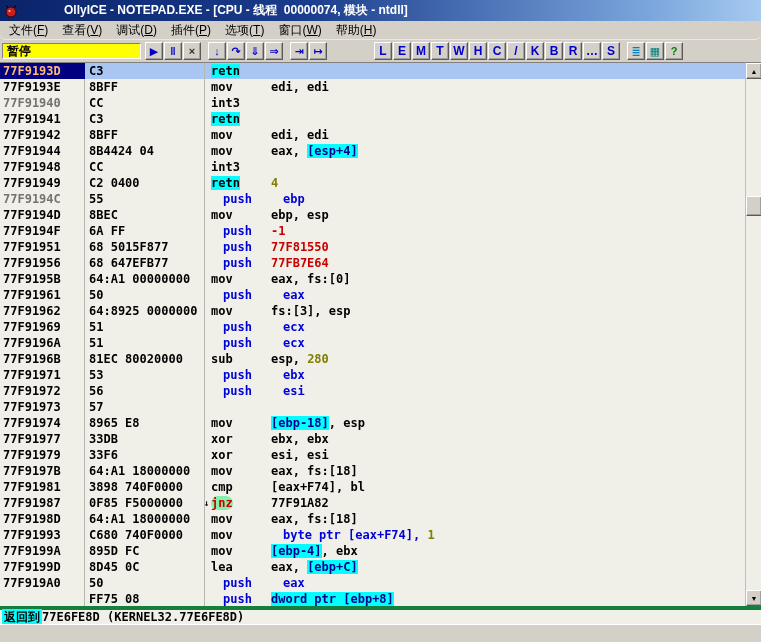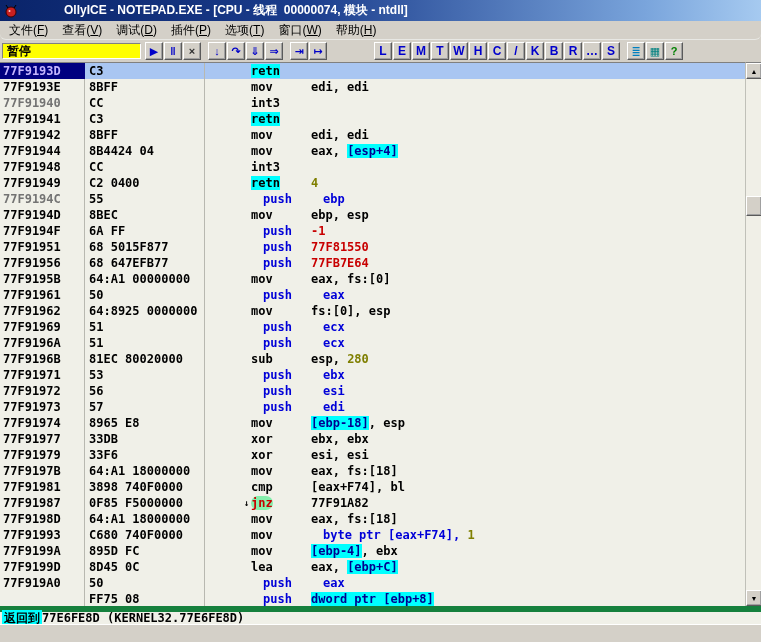--- a/index.html
+++ b/index.html
@@ -60,34 +60,34 @@
   .col-addr {
     width:85px; flex:0 0 85px; padding-left:3px;
     border-right:1px solid #b8b8b0; color:#000; overflow:hidden;
   }
   .col-addr.red { color:#737373; }
   .col-hex {
     width:120px; flex:0 0 120px; padding-left:4px;
     border-right:1px solid #b8b8b0; color:#000; overflow:hidden;
   }
   .col-hex .u { }
-  .col-ins { flex:1; padding-left:6px; position:relative; overflow:hidden;margin-left:40px; }
+  .col-ins { flex:1; padding-left:6px; position:relative; overflow:hidden; }
   .mn { display:inline-block; min-width:60px; }
   .jmp-arrow {
     position:absolute; left:-1px; top:0; font-size:9px; color:#000; line-height:16px;
   }
   .fg-k { color:#000000; }
   .fg-b { color:#0000d8;padding-left:12px; }
   .fg-r { color:#c80000; }
   .fg-o { color:#7f7f00; }
   .fg-n { color:#000090; }
   .bg-c { background:#00ffff; }
   .bg-y { background:#86efac;border-radius:7px; }
   .drow.sel { background:#a9c6f2; }
-  .drow.sel .col-addr { background:#000080; color:#c4b5fd; border-right-color:#000080; }
+  .drow.sel .col-addr { background:#000080; color:#fdba74; border-right-color:#000080; }
   
   .vscroll {
     position:absolute; top:62px; right:0; width:16px; height:544px;
     background:#f0efe7; border-top:1px solid #808080; border-left:1px solid #c0c0b8;
   }
   .sb-btn {
     position:absolute; left:0; width:16px; height:16px;
     background:#d4d0c8;
     border:1px solid; border-color:#ffffff #5a5a5a #5a5a5a #ffffff;
     box-shadow:inset -1px -1px 0 #a0a0a0;
@@ -98,21 +98,21 @@
   .sb-down { bottom:0; }
   .sb-thumb {
     position:absolute; left:0; top:133px; width:16px; height:20px;
     background:#d4d0c8;
     border:1px solid; border-color:#ffffff #5a5a5a #5a5a5a #ffffff;
     box-shadow:inset -1px -1px 0 #a0a0a0;
   }
   
   .infobar {
     position:absolute; top:606px; left:0; width:761px; height:18px;
-    background:#f0f0e8; border-top:6px solid #15803d;
+    background:#f0f0e8; border-top:4px solid #15803d;
     font-family:"DejaVu Sans Mono","Liberation Mono",monospace;
     font-size:12px; font-weight:bold; line-height:17px;
     display:flex; align-items:center; padding-left:2px; white-space:pre;
   }
   .info-hl { background:#00ffff; color:#000; padding:0 2px; }
   .info-val { color:#000; padding-left:0; }
   .statusbar {
     position:absolute; top:624px; left:0; width:761px; height:18px;
     background:#d4d0c8; border-top:1px solid #ffffff;
   }
@@ -238,27 +238,27 @@
     <div class="drow"><div class="col-addr">77F91944</div><div class="col-hex"><span>8B4424 04</span></div><div class="col-ins"><span class="mn"><span class="fg-k">mov</span></span><span class="fg-k">eax, </span><span class="fg-n bg-c">[esp+4]</span></div></div>
     <div class="drow"><div class="col-addr">77F91948</div><div class="col-hex"><span>CC</span></div><div class="col-ins"><span class="mn"><span class="fg-k">int3</span></span></div></div>
     <div class="drow"><div class="col-addr">77F91949</div><div class="col-hex"><span>C2 0400</span></div><div class="col-ins"><span class="mn"><span class="fg-k bg-c">retn</span></span><span class="fg-o">4</span></div></div>
     <div class="drow"><div class="col-addr red">77F9194C</div><div class="col-hex"><span>55</span></div><div class="col-ins"><span class="mn"><span class="fg-b">push</span></span><span class="fg-b">ebp</span></div></div>
     <div class="drow"><div class="col-addr">77F9194D</div><div class="col-hex"><span>8BEC</span></div><div class="col-ins"><span class="mn"><span class="fg-k">mov</span></span><span class="fg-k">ebp, esp</span></div></div>
     <div class="drow"><div class="col-addr">77F9194F</div><div class="col-hex"><span>6A FF</span></div><div class="col-ins"><span class="mn"><span class="fg-b">push</span></span><span class="fg-r">-1</span></div></div>
     <div class="drow"><div class="col-addr">77F91951</div><div class="col-hex"><span>68 </span><span class="u">5015F877</span></div><div class="col-ins"><span class="mn"><span class="fg-b">push</span></span><span class="fg-r">77F81550</span></div></div>
     <div class="drow"><div class="col-addr">77F91956</div><div class="col-hex"><span>68 </span><span class="u">647EFB77</span></div><div class="col-ins"><span class="mn"><span class="fg-b">push</span></span><span class="fg-r">77FB7E64</span></div></div>
     <div class="drow"><div class="col-addr">77F9195B</div><div class="col-hex"><span>64:A1 00000000</span></div><div class="col-ins"><span class="mn"><span class="fg-k">mov</span></span><span class="fg-k">eax, fs:[0]</span></div></div>
     <div class="drow"><div class="col-addr">77F91961</div><div class="col-hex"><span>50</span></div><div class="col-ins"><span class="mn"><span class="fg-b">push</span></span><span class="fg-b">eax</span></div></div>
-    <div class="drow"><div class="col-addr">77F91962</div><div class="col-hex"><span>64:8925 0000000</span></div><div class="col-ins"><span class="mn"><span class="fg-k">mov</span></span><span class="fg-k">fs:[0], esp</span></div></div>
+    <div class="drow"><div class="col-addr">77F91962</div><div class="col-hex"><span>64:8925 0000000</span></div><div class="col-ins"><span class="mn"><span class="fg-k">mov</span></span><span class="fg-k">fs:[3], esp</span></div></div>
     <div class="drow"><div class="col-addr">77F91969</div><div class="col-hex"><span>51</span></div><div class="col-ins"><span class="mn"><span class="fg-b">push</span></span><span class="fg-b">ecx</span></div></div>
     <div class="drow"><div class="col-addr">77F9196A</div><div class="col-hex"><span>51</span></div><div class="col-ins"><span class="mn"><span class="fg-b">push</span></span><span class="fg-b">ecx</span></div></div>
     <div class="drow"><div class="col-addr">77F9196B</div><div class="col-hex"><span>81EC 80020000</span></div><div class="col-ins"><span class="mn"><span class="fg-k">sub</span></span><span class="fg-k">esp, </span><span class="fg-o">280</span></div></div>
     <div class="drow"><div class="col-addr">77F91971</div><div class="col-hex"><span>53</span></div><div class="col-ins"><span class="mn"><span class="fg-b">push</span></span><span class="fg-b">ebx</span></div></div>
     <div class="drow"><div class="col-addr">77F91972</div><div class="col-hex"><span>56</span></div><div class="col-ins"><span class="mn"><span class="fg-b">push</span></span><span class="fg-b">esi</span></div></div>
-    <div class="drow"><div class="col-addr">77F91973</div><div class="col-hex"><span>57</span></div><div class="col-ins"><span class="mn"><span class="fg-b">push</span></span><span class="fg-b">edi</span></div></div>
+    <div class="drow"><div class="col-addr">77F91973</div><div class="col-hex"><span>57</span></div></div>
     <div class="drow"><div class="col-addr">77F91974</div><div class="col-hex"><span>8965 E8</span></div><div class="col-ins"><span class="mn"><span class="fg-k">mov</span></span><span class="fg-n bg-c">[ebp-18]</span><span class="fg-k">, esp</span></div></div>
     <div class="drow"><div class="col-addr">77F91977</div><div class="col-hex"><span>33DB</span></div><div class="col-ins"><span class="mn"><span class="fg-k">xor</span></span><span class="fg-k">ebx, ebx</span></div></div>
     <div class="drow"><div class="col-addr">77F91979</div><div class="col-hex"><span>33F6</span></div><div class="col-ins"><span class="mn"><span class="fg-k">xor</span></span><span class="fg-k">esi, esi</span></div></div>
     <div class="drow"><div class="col-addr">77F9197B</div><div class="col-hex"><span>64:A1 18000000</span></div><div class="col-ins"><span class="mn"><span class="fg-k">mov</span></span><span class="fg-k">eax, fs:[18]</span></div></div>
     <div class="drow"><div class="col-addr">77F91981</div><div class="col-hex"><span>3898 740F0000</span></div><div class="col-ins"><span class="mn"><span class="fg-k">cmp</span></span><span class="fg-k">[eax+F74], bl</span></div></div>
     <div class="drow"><div class="col-addr">77F91987</div><div class="col-hex"><span>0F85 F5000000</span></div><div class="col-ins"><span class="jmp-arrow">↓</span><span class="mn"><span class="fg-r bg-y">jnz</span></span><span class="fg-k">77F91A82</span></div></div>
     <div class="drow"><div class="col-addr">77F9198D</div><div class="col-hex"><span>64:A1 18000000</span></div><div class="col-ins"><span class="mn"><span class="fg-k">mov</span></span><span class="fg-k">eax, fs:[18]</span></div></div>
     <div class="drow"><div class="col-addr">77F91993</div><div class="col-hex"><span>C680 740F0000</span></div><div class="col-ins"><span class="mn"><span class="fg-k">mov</span></span><span class="fg-b">byte ptr [eax+F74], </span><span class="fg-o">1</span></div></div>
     <div class="drow"><div class="col-addr">77F9199A</div><div class="col-hex"><span>895D FC</span></div><div class="col-ins"><span class="mn"><span class="fg-k">mov</span></span><span class="fg-n bg-c">[ebp-4]</span><span class="fg-k">, ebx</span></div></div>
     <div class="drow"><div class="col-addr">77F9199D</div><div class="col-hex"><span>8D45 0C</span></div><div class="col-ins"><span class="mn"><span class="fg-k">lea</span></span><span class="fg-k">eax, </span><span class="fg-n bg-c">[ebp+C]</span></div></div>

